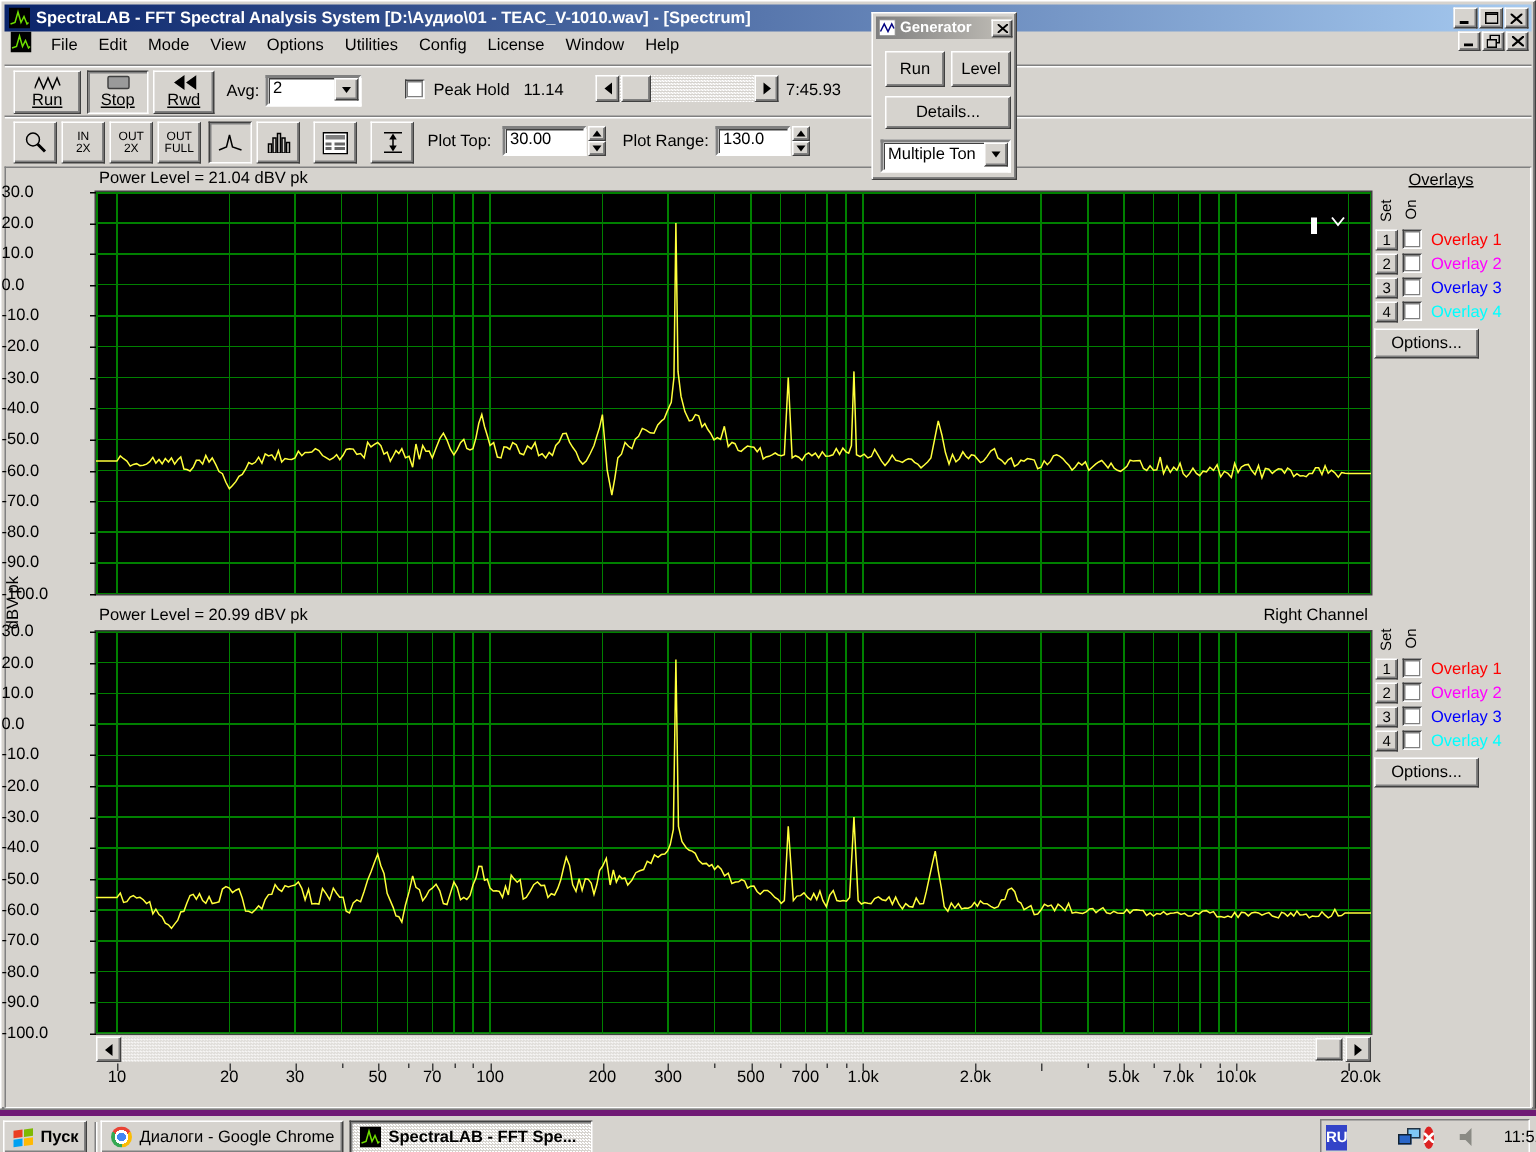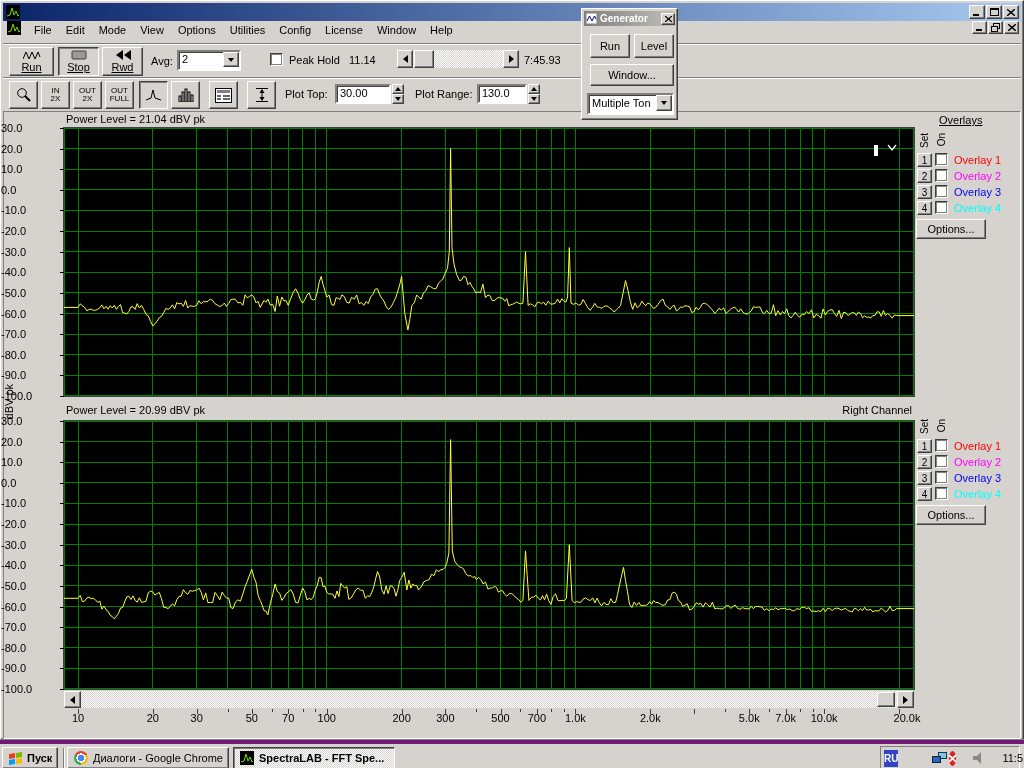--- a/index.html
+++ b/index.html
@@ -43,20 +43,21 @@
 
   <div class="abs raised" style="left:0;top:0;width:1024px;height:740px">
 
     <div class="abs titlebar" style="left:2px;top:2px;right:2px;height:18px;display:flex;align-items:center;padding-left:3px">
       <span style="margin-right:4px">
         <svg width="14" height="14">
             <rect width="14" height="14" fill="#000"></rect>
             <polyline points="1,11 4,10 6,3 8,10 10,6 12,11 13,10" stroke="#6fe000" fill="none"></polyline>
           </svg>
       </span>
+      <span class="nowrap" style="font-size:11px">SpectraLAB - FFT Spectral Analysis System [D:\Аудио\01 - TEAC_V-1010.wav] - [Spectrum]</span>
       <span style="margin-left:auto;display:flex;gap:1px;margin-right:2px">
         <span class="winbtn raised">
             <svg width="8" height="7">
               <rect x="0" y="5" width="6" height="2" fill="#000"></rect>
             </svg>
           </span>
         <span class="winbtn raised">
             <svg width="9" height="8">
               <rect x="0.5" y="0.5" width="8" height="7" fill="none" stroke="#000"></rect>
               <line x1="0.5" y1="1.5" x2="8.5" y2="1.5" stroke="#000"></line>
@@ -504,21 +505,21 @@
       <span style="font-size:10px">Generator</span>
       <span class="raised" style="margin-left:auto;width:14px;height:12px;display:flex;align-items:center;justify-content:center">
           <svg width="7" height="6">
             <line x1="0" y1="0" x2="7" y2="6" stroke="#000" stroke-width="1.3"></line>
             <line x1="7" y1="0" x2="0" y2="6" stroke="#000" stroke-width="1.3"></line>
           </svg>
         </span>
     </div>
     <div class="abs raised" style="left:8px;top:25px;width:40px;height:24px;display:flex;align-items:center;justify-content:center">Run</div>
     <div class="abs raised" style="left:52px;top:25px;width:40px;height:24px;display:flex;align-items:center;justify-content:center">Level</div>
-    <div class="abs raised" style="left:8px;top:55px;width:84px;height:22px;display:flex;align-items:center;justify-content:center">Window...</div>
+    <div class="abs raised" style="left:8px;top:55px;width:84px;height:22px;display:flex;align-items:center;justify-content:center">Details...</div>
     <div class="abs field" style="left:5px;top:84px;width:87px;height:22px">
       <span class="abs nowrap" style="left:3px;top:2px;overflow:hidden;width:64px">Multiple Ton</span>
       <span class="abs raised" style="right:0;top:0;width:16px;height:16px;display:flex;align-items:center;justify-content:center">
           <span class="tri-d"></span>
         </span>
     </div>
   </div>
 
 
   <div class="abs" style="left:0;top:740px;width:1024px;height:28px;background:#d6d3ce;border-top:4px solid #701a75;box-shadow:0 -1px 0 #808080;z-index:100">

